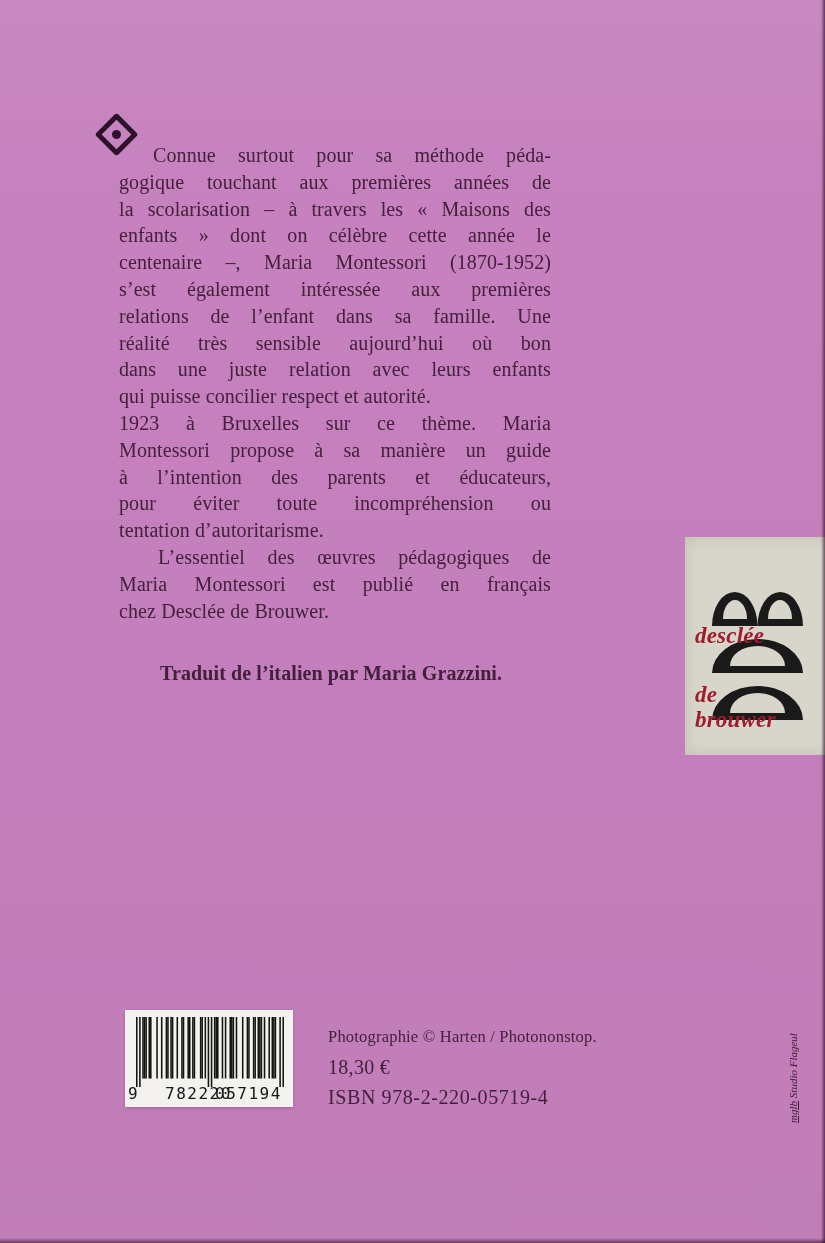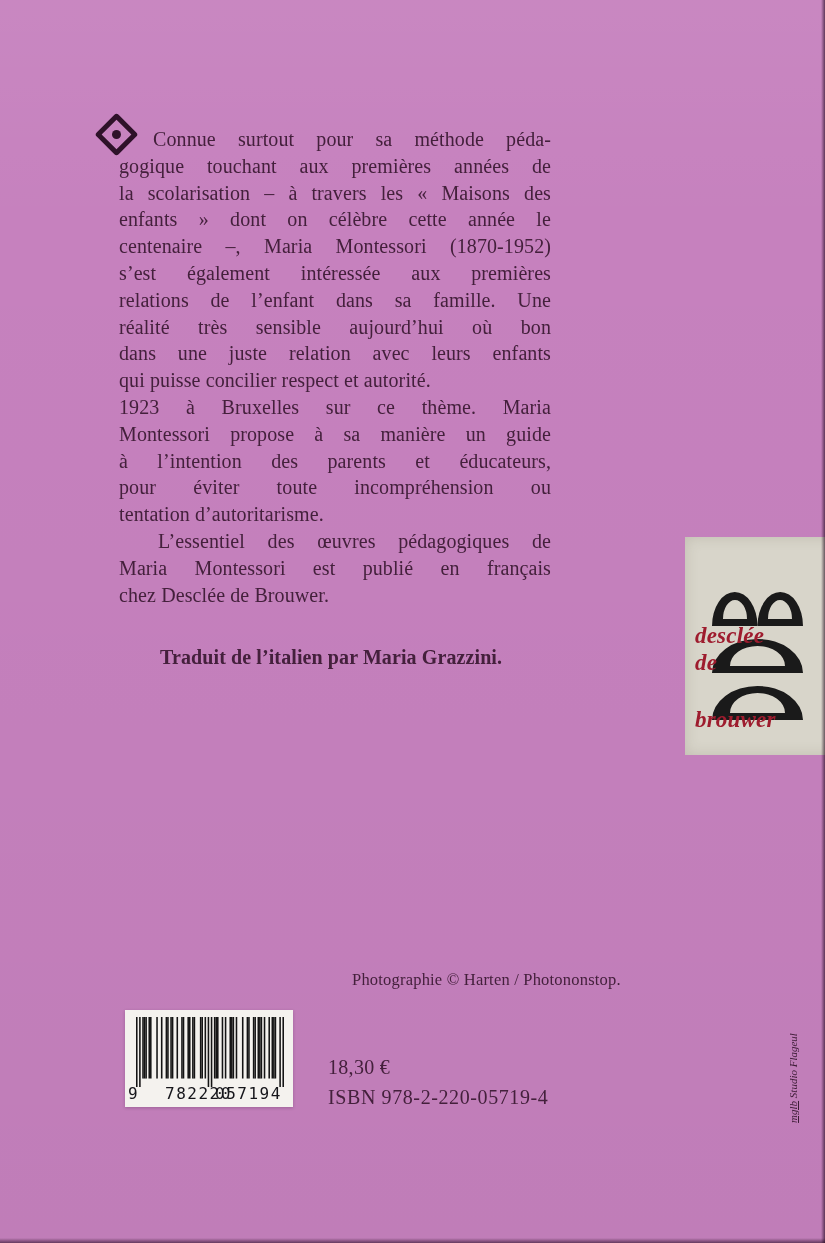--- a/index.html
+++ b/index.html
@@ -29,21 +29,21 @@
     border:5px solid #2e1229;border-radius:3px;
     transform:rotate(45deg);
   }
   .diamond-dot{
     position:absolute;left:18px;top:18px;width:9px;height:9px;
     border-radius:50%;background:#2e1229;
   }
 
   
   .blurb{
-    position:absolute;left:119px;top:126px;width:432px;
+    position:absolute;left:119px;top:142px;width:432px;
     font-size:20px;line-height:26.8px;
     letter-spacing:.1px;
   }
   .bline{text-align:justify;text-align-last:justify;}
   .bline.pend{text-align-last:left;}
   .bline.first1{text-indent:34px;}
   .bline.firstp{text-indent:39px;}
   .translator{margin-top:36px;padding-left:41px;font-weight:bold;}
 
   
@@ -54,42 +54,42 @@
   }
   .logo-box svg{position:absolute;left:0;top:0;}
   .logo-word{
     position:absolute;left:10px;
     font-family:"Liberation Serif", serif;
     font-style:italic;font-weight:bold;
     font-size:23px;line-height:23px;color:var(--logo-red);
     z-index:2;letter-spacing:.2px;
   }
   .logo-word.w1{top:87px;}
-  .logo-word.w2{top:114px;}
+  .logo-word.w2{top:146px;}
   .logo-word.w3{top:171px;}
 
   
   .barcode-box{
     position:absolute;left:125px;top:1010px;width:168px;height:97px;
     background:#f4f2ee;box-shadow:0 1px 3px rgba(60,20,55,.25);
   }
   .barcode-bars{position:absolute;left:11px;top:7px;fill:#141414;}
   .bc-digit{
     position:absolute;top:74px;
     font-family:"DejaVu Sans Mono", monospace;
     font-size:16px;color:#15151a;background:transparent;
   }
   .bc-left{left:3px;}
   .bc-g1{left:40px;width:64px;text-align:right;letter-spacing:1.5px;}
   .bc-g2{left:90px;width:64px;text-align:center;letter-spacing:1.5px;}
 
   
   .photo-credit{
-    position:absolute;left:328px;top:970px;
-    font-size:16.5px;letter-spacing:.2px;margin-left:24px;
+    position:absolute;left:328px;top:1027px;
+    font-size:16.5px;letter-spacing:.2px;
   }
   .price{
     position:absolute;left:328px;top:1056px;
     font-size:20px;letter-spacing:.3px;
   }
   .isbn{
     position:absolute;left:328px;top:1086px;
     font-size:20px;letter-spacing:.6px;
   }
 

